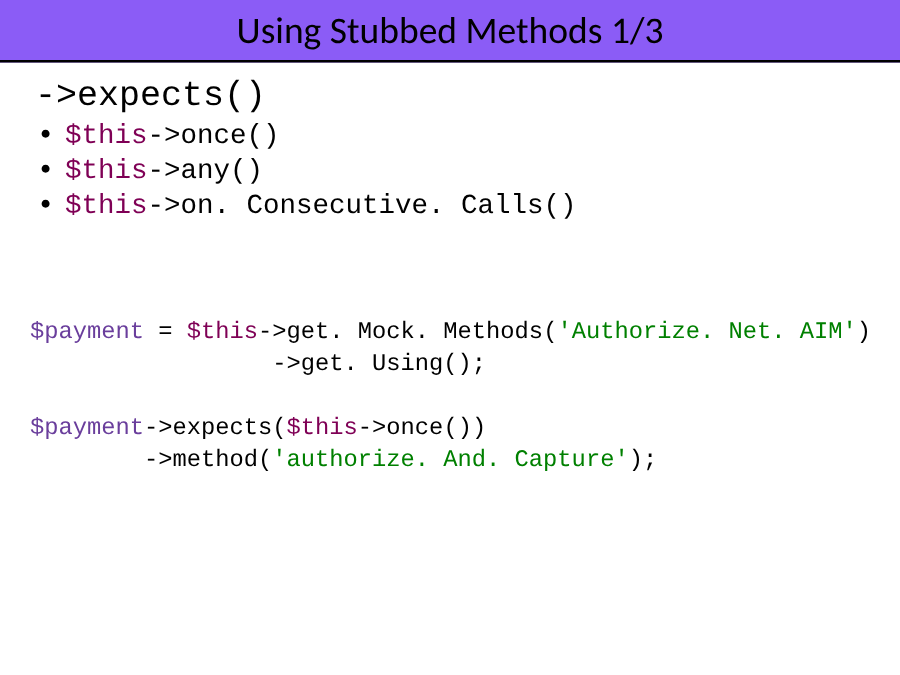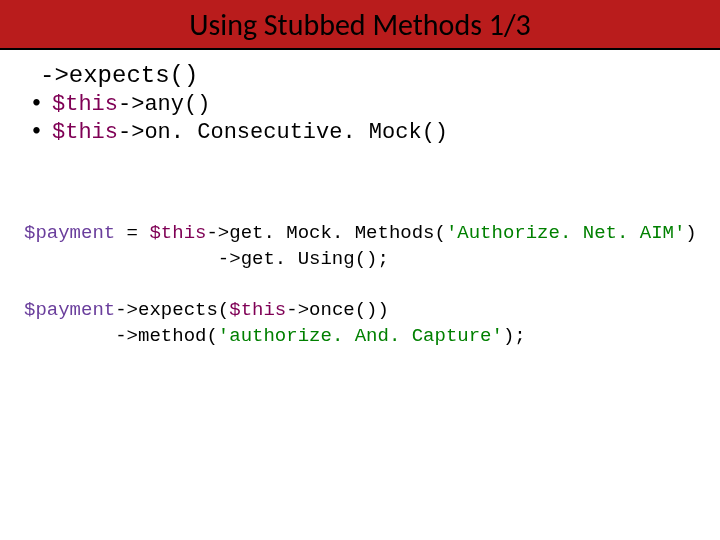--- a/index.html
+++ b/index.html
@@ -11,41 +11,41 @@
     font-family: Calibri, "Segoe UI", Arial, sans-serif;
     color: #000;
   }
   .slide {
     position: relative;
     width: 720px;
     height: 540px;
     box-sizing: border-box;
   }
   .title-bar {
-    background: #b91c1c;
+    background: #8b5cf6;
     height: 48px;
     display: flex;
     align-items: center;
     justify-content: center;
     border-bottom: 2px solid #000;
   }
   .title-bar h1 {
     margin: 0;
     font-size: 30px;
     font-weight: 400;
     color: #000;
   }
   .content {
     padding: 8px 24px 0 24px;
   }
   .section-head {
     font-family: Consolas, "Courier New", monospace;
-    font-size: 24px;
+    font-size: 28px;
     white-space: pre;
-    margin: 4px 0 2px 16px;
+    margin: 4px 0 2px 4px;
   }
   ul.bullets {
     list-style: none;
     margin: 0 0 0 6px;
     padding: 0;
   }
   ul.bullets li {
     position: relative;
     padding-left: 22px;
     font-family: Consolas, "Courier New", monospace;
@@ -84,22 +84,23 @@
 
   <div class="title-bar">
     <h1>Using Stubbed Methods 1/3</h1>
   </div>
 
   <div class="content">
 
     <div class="section-head"><span class="op">-&gt;expects()</span></div>
 
     <ul class="bullets">
+      <li><span class="kw">$this</span><span class="op">-&gt;</span><span class="call">once</span><span class="par">()</span></li>
       <li><span class="kw">$this</span><span class="op">-&gt;</span><span class="call">any</span><span class="par">()</span></li>
-      <li><span class="kw">$this</span><span class="op">-&gt;</span><span class="call">on. Consecutive. Mock</span><span class="par">()</span></li>
+      <li><span class="kw">$this</span><span class="op">-&gt;</span><span class="call">on. Consecutive. Calls</span><span class="par">()</span></li>
     </ul>
 
     <div class="code-block">
 <span><span class="var">$payment</span><span> = </span><span class="kw">$this</span><span class="op">-&gt;</span><span class="call">get. Mock. Methods</span><span class="par">(</span><span class="str">'Authorize. Net. AIM'</span><span class="par">)</span></span>
 <span><span>                 </span><span class="op">-&gt;</span><span class="call">get. Using</span><span class="par">();</span></span>
 <span><span></span></span>
 <span><span class="var">$payment</span><span class="op">-&gt;</span><span class="call">expects</span><span class="par">(</span><span class="kw">$this</span><span class="op">-&gt;</span><span class="call">once</span><span class="par">())</span></span>
 <span><span>        </span><span class="op">-&gt;</span><span class="call">method</span><span class="par">(</span><span class="str">'authorize. And. Capture'</span><span class="par">);</span></span></div>
 
   </div>

